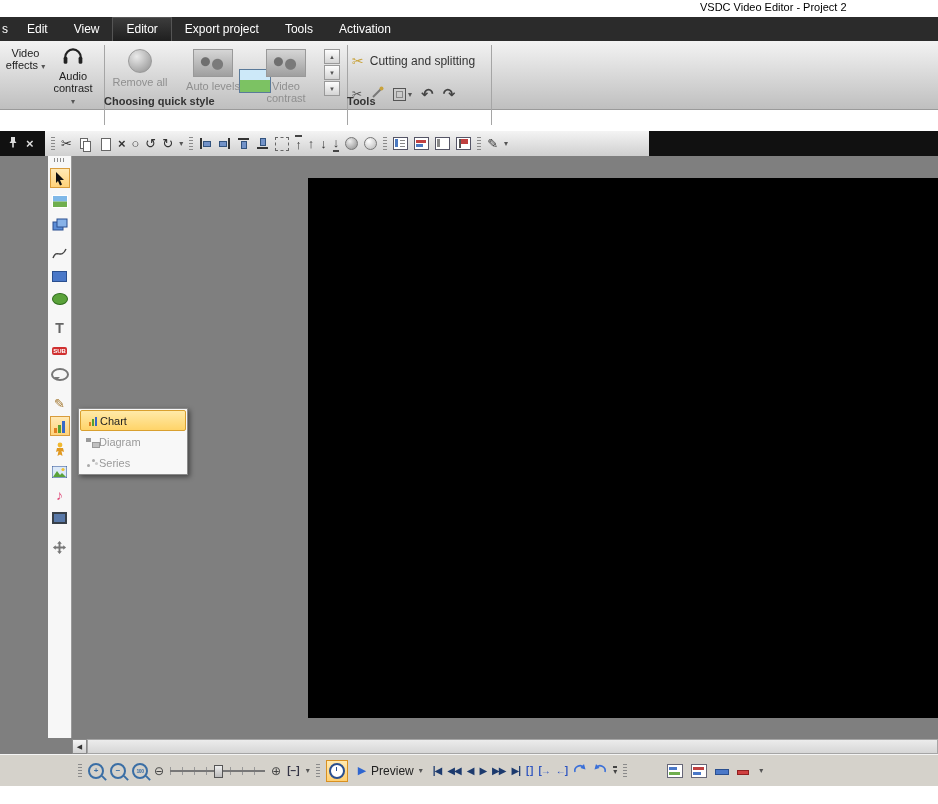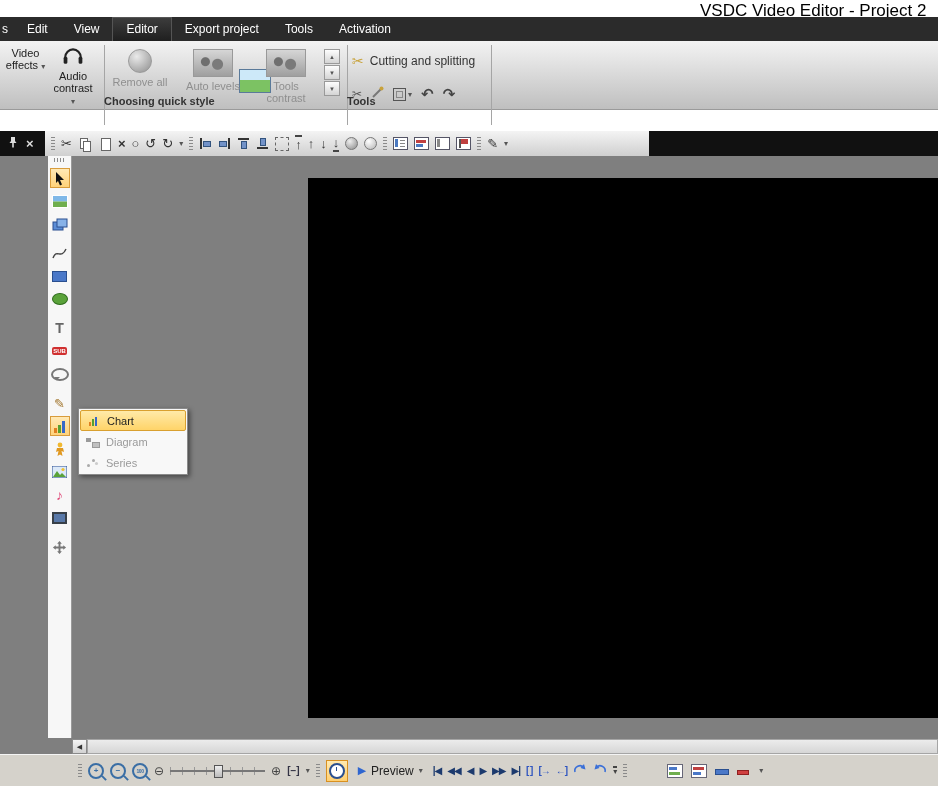--- a/index.html
+++ b/index.html
@@ -2,21 +2,21 @@
 <html><head>
 <meta charset="utf-8">
 <style>
   html,body{margin:0;padding:0;background:#fff;}
   #app{position:relative;width:938px;height:804px;overflow:hidden;
        font-family:"Liberation Sans","DejaVu Sans",sans-serif;font-size:12px;
        -webkit-user-select:none;user-select:none;background:#fff;}
 
   
   .titlebar{position:absolute;left:0;top:0;width:938px;height:17px;background:#fff;}
-  .titlebar .title{position:absolute;left:700px;top:1px;font-size:17px;color:#000;}
+  .titlebar .title{position:absolute;left:700px;top:1px;font-size:11px;color:#000;}
 
   
   .menubar{position:absolute;left:0;top:17px;width:938px;height:24px;background:#2b2b2b;
            display:flex;align-items:stretch;color:#fff;}
   .mi{line-height:24px;padding:0 13px;font-size:12px;cursor:default;white-space:nowrap;}
   .mi.trunc{padding:0 6px 0 2px;}
   .mi.active{background:linear-gradient(#3c3c3c,#1f1f1f);border:1px solid #555;border-bottom:none;line-height:22px;}
 
   
   .ribbon{position:absolute;left:0;top:41px;width:938px;height:69px;
@@ -111,21 +111,21 @@
   .t-music{color:#e04878;font-weight:bold;font-size:14px;}
   .bars{display:flex;align-items:flex-end;gap:1px;height:13px;}
   .bars i{display:block;width:3px;}
   .bars .b1{height:5px;background:#e08020;}
   .bars .b2{height:8px;background:#58a030;}
   .bars .b3{height:12px;background:#3868c8;}
 
   
   .popup{position:absolute;left:78px;top:408px;width:106px;background:#f8f8f8;border:1px solid #8a8a8a;
          box-shadow:2px 2px 5px rgba(0,0,0,.45);z-index:50;padding:1px;}
-  .pitem{height:21px;display:flex;align-items:center;gap:7px;padding:0 4px;font-size:11px;color:#222;}
+  .pitem{height:21px;display:flex;align-items:center;padding:0 4px;font-size:11px;color:#222;}
   .pitem.hl{background:linear-gradient(#ffeaa9,#ffd469);border:1px solid #d9a02f;border-radius:2px;height:19px;}
   .pitem.dis{color:#9a9a9a;text-align:center;}
   .pic{width:15px;display:flex;justify-content:center;}
   .bars.smb{height:10px;} .bars.smb i{width:2px;} .bars.smb .b1{height:4px;}.bars.smb .b2{height:7px;}.bars.smb .b3{height:9px;}
   .pic-diagram{display:inline-block;width:12px;height:10px;position:relative;}
   .pic-diagram::before{content:"";position:absolute;left:0;top:1px;width:5px;height:4px;background:#9a9a9a;}
   .pic-diagram::after{content:"";position:absolute;left:6px;top:5px;width:6px;height:4px;background:#c0c0c0;border:1px solid #9a9a9a;}
   .pic-series{display:inline-block;width:12px;height:10px;position:relative;}
   .pic-series::before{content:"";position:absolute;left:1px;top:6px;width:3px;height:3px;border-radius:50%;background:#aaa;}
   .pic-series::after{content:"";position:absolute;left:6px;top:1px;width:3px;height:3px;border-radius:50%;background:#aaa;
@@ -228,21 +228,21 @@
       <span class="rb-lbl">Remove all</span>
     </div>
 
     <div class="rb-btn dis" style="left:183px;width:60px;top:8px">
       <span class="thumb"></span>
       <span class="rb-lbl">Auto levels</span>
     </div>
 
     <div class="rb-btn dis" style="left:253px;width:66px;top:8px">
       <span class="thumb"></span>
-      <span class="rb-lbl">Tools contrast</span>
+      <span class="rb-lbl">Video contrast</span>
     </div>
 
     <div class="spinner">
       <span class="spin">▲</span>
       <span class="spin">▼</span>
       <span class="spin">▼</span>
     </div>
 
     <div class="cutbtn">
       <span class="scis">✂</span>

